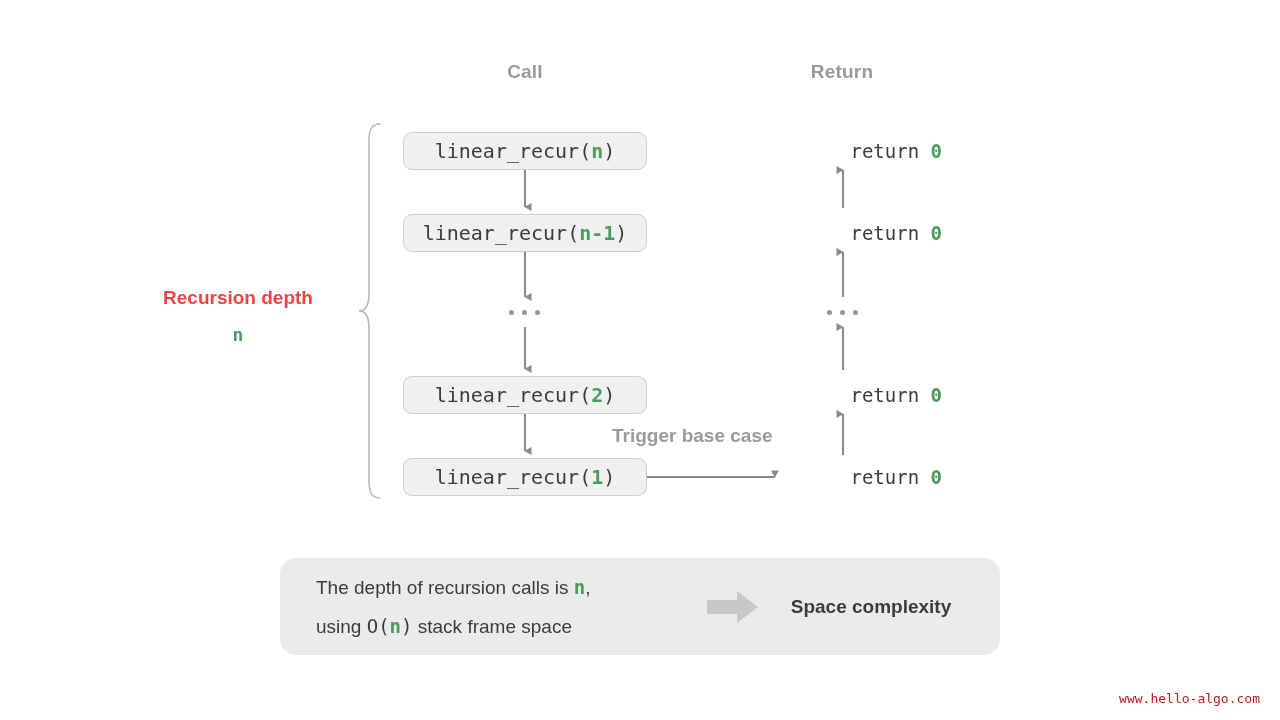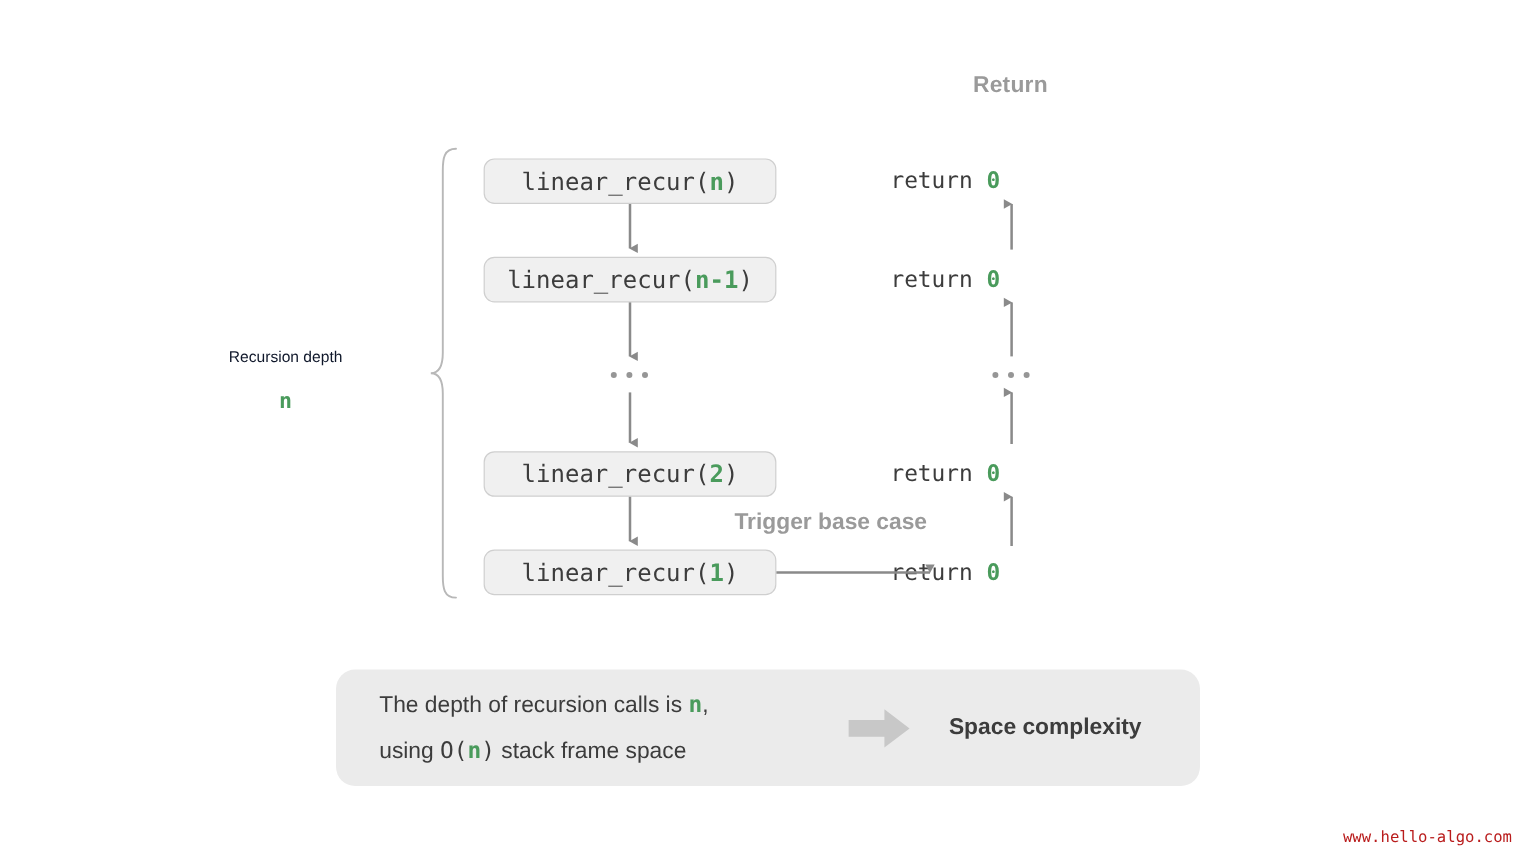--- a/index.html
+++ b/index.html
@@ -36,24 +36,25 @@
 
   
   .depth-label {
     position: absolute;
     left: 118px;
     top: 284px;
     width: 240px;
     text-align: center;
   }
   .depth-label .dl-title {
-    font-size: 13px;
-    color: #0f172a;
+    font-size: 19px;
+    color: #ef4444;
     line-height: 28px;
     white-space: nowrap;
+    font-weight: bold;
   }
   .depth-label .dl-value {
     font-family: "DejaVu Sans Mono", monospace;
     font-size: 18px;
     font-weight: bold;
     color: #4a9b5c;
     line-height: 28px;
     margin-top: 9px;
   }
 
@@ -104,21 +105,21 @@
     background: #969696;
   }
   #call-ellipsis   { left: 509px; top: 310px; }
   #return-ellipsis { left: 827px; top: 310px; }
 
   
   .return-row {
     position: absolute;
     left: 742px;
     width: 200px;
-    text-align: left;
+    text-align: right;
     font-family: "DejaVu Sans Mono", monospace;
     font-size: 19px;
     color: #3c3c3c;
     white-space: nowrap;
   }
   .return-row .rv { color: #4a9b5c; font-weight: bold; }
   #ret-1 { top: 140px; }
   #ret-2 { top: 222px; }
   #ret-3 { top: 384px; }
   #ret-4 { top: 466px; }
@@ -218,20 +219,21 @@
     font-size: 13px;
     color: #b91c1c;
     white-space: nowrap;
   }
 </style>
 </head>
 <body>
 
 <div class="stage">
 
+  <div class="col-header" id="hdr-call">Call</div>
   <div class="col-header" id="hdr-return">Return</div>
 
   <div class="depth-label">
     <div class="dl-title">Recursion depth</div>
     <div class="dl-value">n</div>
   </div>
 
   <svg class="brace-svg" width="30" height="378" viewBox="0 0 30 378" fill="none">
     <path d="M24 2 C14 2 13 10 13 20 L13 172 C13 183 10 189 3 189 C10 189 13 195 13 206 L13 358 C13 368 14 376 24 376" stroke="#b8b8b8" stroke-width="1.6" fill="none" stroke-linecap="round"></path>
   </svg>

